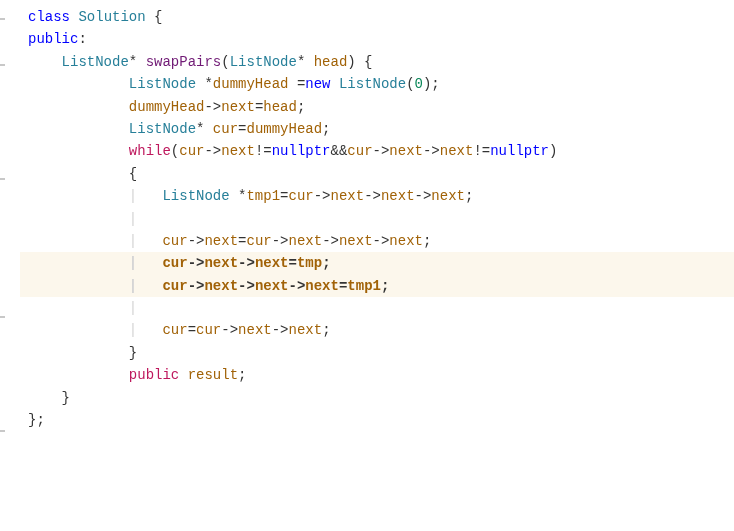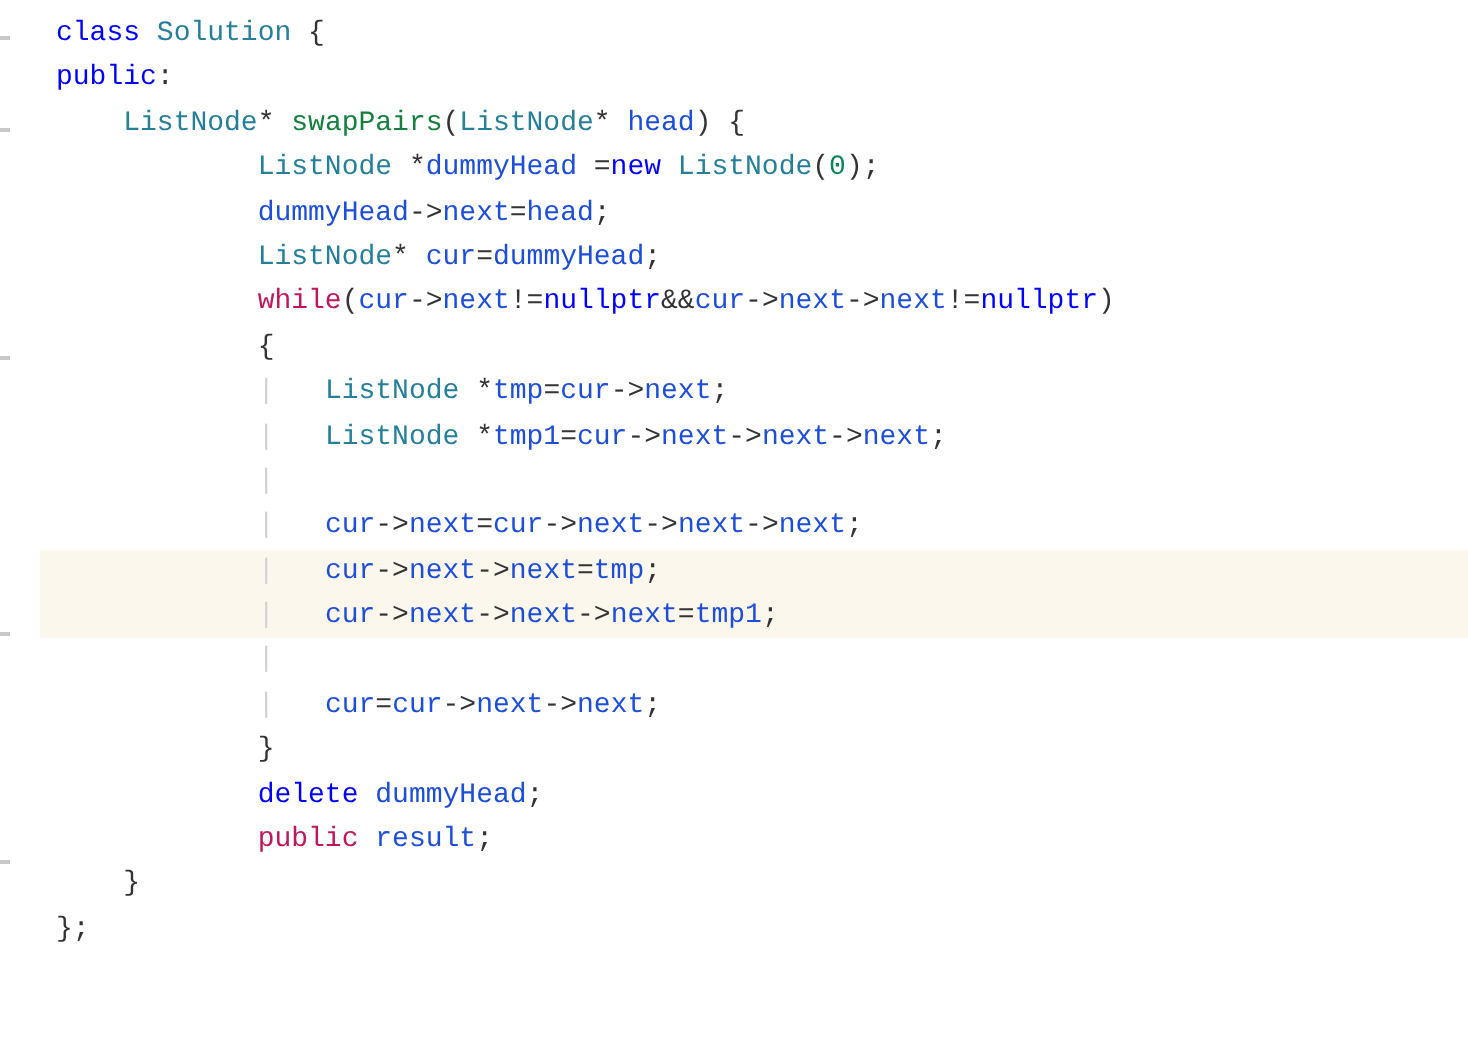--- a/index.html
+++ b/index.html
@@ -16,38 +16,39 @@
     padding: 6px 0 6px 20px;
     position: relative;
   }
   .code-line {
     white-space: pre;
     position: relative;
     padding-left: 8px;
   }
   .code-line.hl {
     background: #fcf7ec;
+    font-weight: bold;
   }
   .gutter-bar {
     position: absolute;
     left: 0; top: 0; bottom: 0;
     width: 3px;
     background: transparent;
   }
   .tick {
     position: absolute;
     left: -2px;
     width: 7px; height: 2px;
     background: #c8c8c8;
   }
   .kw    { color: #0000ff; }
   .kw2   { color: #be185d; }
   .type  { color: #267f99; }
-  .func  { color: #15803d; text-align: center; }
-  .ident { color: #1d4ed8; margin-top: 15px; }
+  .func  { color: #701a75; text-align: center; }
+  .ident { color: #a16207; margin-top: 15px; }
   .num   { color: #098658; }
   .punct { color: #333333; }
   .op    { color: #333333; }
   .guide {
     color: #d4d4d4;
   }
 </style>
 </head>
 <body>
 
@@ -61,27 +62,25 @@
   </div>
   <div id="code-lines">
       <div class="code-line"><span class="punct"></span><span class="kw">class</span><span class="punct"> </span><span class="type">Solution</span><span class="punct"> {</span></div>
       <div class="code-line"><span class="punct"></span><span class="kw">public</span><span class="punct">:</span></div>
       <div class="code-line"><span class="punct">    </span><span class="type">ListNode</span><span class="op">* </span><span class="func">swapPairs</span><span class="punct">(</span><span class="type">ListNode</span><span class="op">* </span><span class="ident">head</span><span class="punct">) {</span></div>
       <div class="code-line"><span class="punct">            </span><span class="type">ListNode</span><span class="punct"> </span><span class="op">*</span><span class="ident">dummyHead</span><span class="punct"> </span><span class="op">=</span><span class="kw">new</span><span class="punct"> </span><span class="type">ListNode</span><span class="punct">(</span><span class="num">0</span><span class="punct">);</span></div>
       <div class="code-line"><span class="punct">            </span><span class="ident">dummyHead</span><span class="op">-&gt;</span><span class="ident">next</span><span class="op">=</span><span class="ident">head</span><span class="punct">;</span></div>
       <div class="code-line"><span class="punct">            </span><span class="type">ListNode</span><span class="op">* </span><span class="ident">cur</span><span class="op">=</span><span class="ident">dummyHead</span><span class="punct">;</span></div>
       <div class="code-line"><span class="punct">            </span><span class="kw2">while</span><span class="punct">(</span><span class="ident">cur</span><span class="op">-&gt;</span><span class="ident">next</span><span class="op">!=</span><span class="kw">nullptr</span><span class="op">&amp;&amp;</span><span class="ident">cur</span><span class="op">-&gt;</span><span class="ident">next</span><span class="op">-&gt;</span><span class="ident">next</span><span class="op">!=</span><span class="kw">nullptr</span><span class="punct">)</span></div>
       <div class="code-line"><span class="punct">            </span><span class="punct">{</span></div>
-      <div class="code-line"><span class="punct">            </span><span class="guide">|   </span><span class="type">ListNode</span><span class="punct"> </span><span class="op">*</span><span class="ident">tmp</span><span class="op">=</span><span class="ident">cur</span><span class="op">-&gt;</span><span class="ident">next</span><span class="punct">;</span></div>
       <div class="code-line"><span class="punct">            </span><span class="guide">|   </span><span class="type">ListNode</span><span class="punct"> </span><span class="op">*</span><span class="ident">tmp1</span><span class="op">=</span><span class="ident">cur</span><span class="op">-&gt;</span><span class="ident">next</span><span class="op">-&gt;</span><span class="ident">next</span><span class="op">-&gt;</span><span class="ident">next</span><span class="punct">;</span></div>
       <div class="code-line"><span class="punct">            </span><span class="guide">|   </span>&nbsp;</div>
       <div class="code-line"><span class="punct">            </span><span class="guide">|   </span><span class="ident">cur</span><span class="op">-&gt;</span><span class="ident">next</span><span class="op">=</span><span class="ident">cur</span><span class="op">-&gt;</span><span class="ident">next</span><span class="op">-&gt;</span><span class="ident">next</span><span class="op">-&gt;</span><span class="ident">next</span><span class="punct">;</span></div>
       <div class="code-line hl"><span class="punct">            </span><span class="guide">|   </span><span class="ident">cur</span><span class="op">-&gt;</span><span class="ident">next</span><span class="op">-&gt;</span><span class="ident">next</span><span class="op">=</span><span class="ident">tmp</span><span class="punct">;</span></div>
       <div class="code-line hl"><span class="punct">            </span><span class="guide">|   </span><span class="ident">cur</span><span class="op">-&gt;</span><span class="ident">next</span><span class="op">-&gt;</span><span class="ident">next</span><span class="op">-&gt;</span><span class="ident">next</span><span class="op">=</span><span class="ident">tmp1</span><span class="punct">;</span></div>
       <div class="code-line"><span class="punct">            </span><span class="guide">|   </span>&nbsp;</div>
       <div class="code-line"><span class="punct">            </span><span class="guide">|   </span><span class="ident">cur</span><span class="op">=</span><span class="ident">cur</span><span class="op">-&gt;</span><span class="ident">next</span><span class="op">-&gt;</span><span class="ident">next</span><span class="punct">;</span></div>
       <div class="code-line"><span class="punct">            </span><span class="punct">}</span></div>
-      <div class="code-line"><span class="punct">            </span><span class="kw">delete</span><span class="punct"> </span><span class="ident">dummyHead</span><span class="punct">;</span></div>
       <div class="code-line"><span class="punct">            </span><span class="kw2">public</span><span class="punct"> </span><span class="ident">result</span><span class="punct">;</span></div>
       <div class="code-line"><span class="punct">    </span><span class="punct">}</span></div>
       <div class="code-line"><span class="punct"></span><span class="punct">};</span></div>
     </div>
 </div>
 
 </body></html>

